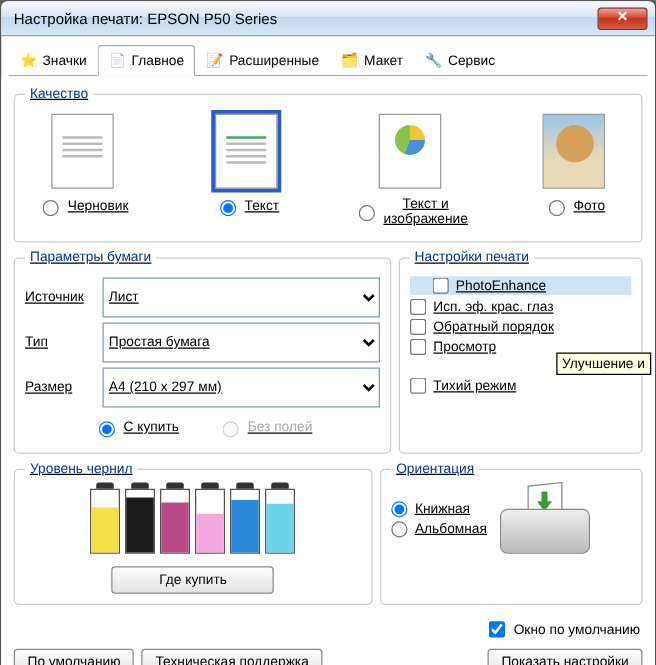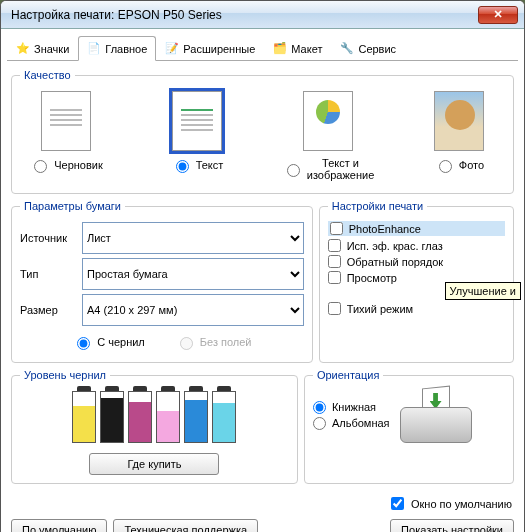--- a/index.html
+++ b/index.html
@@ -6,21 +6,21 @@
 body { margin: 0; background: #5a6b4a; width: 525px; height: 532px; }
 .window { width: 525px; background: #fff; border: 1px solid #555; border-radius: 6px 6px 0 0; overflow: hidden; }
 .titlebar { height: 28px; background: linear-gradient(#f5f9fc,#d9e7f5 45%,#c0d8ee 46%,#d7e6f5); display: flex; align-items: center; padding: 0 6px; border-bottom: 1px solid #8aa; }
 .titlebar .title { flex: 1; color: #000; font-size: 12px; padding-left: 4px; }
 .close-btn { width: 40px; height: 18px; background: linear-gradient(#e9a0a0,#d54a2f 45%,#c0311a 46%,#d85a40); border: 1px solid #8a2a1a; border-radius: 3px; color: #fff; text-align: center; line-height: 14px; font-weight: bold; cursor: pointer; }
 .tabs { display: flex; margin: 6px 6px 0 6px; border-bottom: 1px solid #aaa; height: 26px; }
 .tab { display: flex; align-items: center; gap: 4px; padding: 4px 8px; border: 1px solid transparent; border-bottom: none; cursor: pointer; position: relative; top: 1px; }
 .tab.active { background: #fff; border: 1px solid #aaa; border-bottom: 1px solid #fff; border-radius: 3px 3px 0 0; }
 .tab .ico { width: 14px; height: 14px; display: inline-block; }
 .content { padding: 8px 10px; background: #fff; }
-fieldset { border: 1px solid #ccc; border-radius: 4px; margin: 0 0 6px 0; padding: 6px 8px 8px 8px; }
+fieldset { border: 1px solid #ccc; border-radius: 4px; margin: 0 0 6px 0; padding: 6px 8px 8px 8px; text-decoration: underline; }
 legend { color: #003399; padding: 0 4px; }
 .quality-row { display: flex; justify-content: space-between; align-items: flex-start; padding: 4px 6px; }
 .q-item { text-align: center; width: 80px; }
 .q-thumb { width: 50px; height: 60px; margin: 0 auto 6px auto; background: #fff; border: 1px solid #999; position: relative; }
 .q-thumb.sel { outline: 3px solid #2a5cc9; }
 .q-thumb .bars { position: absolute; top: 14px; left: 8px; right: 8px; }
 .q-thumb .bars div { height: 2px; background: #bbb; margin: 3px 0; }
 .q-thumb.pie::after { content:""; position:absolute; top:8px; left:12px; width:24px; height:24px; border-radius:50%; background: conic-gradient(#f4c430 0 90deg,#4a90d9 90deg 200deg,#8bc34a 200deg 360deg);}
 .q-thumb.photo { background: linear-gradient(#9bc5e8,#e8d9b8 60%); border:1px solid #999;}
 .q-thumb.photo::after{content:"";position:absolute;top:8px;left:10px;width:30px;height:30px;border-radius:50%;background:#d4a05a;}
@@ -148,32 +148,32 @@
           <label>Тип</label>
           <select><option>Простая бумага</option></select>
         </div>
         <div class="form-row">
           <label>Размер</label>
           <select><option>A4 (210 x 297 мм)</option></select>
         </div>
         <div class="form-row" style="justify-content:center;gap:30px;margin-top:8px;">
           <span class="radio-line">
               <input type="radio" name="m" checked="" style="">
-              <span>С чернил</span>
+              <span>С купить</span>
             </span>
           <span class="radio-line" style="color:#aaa;">
               <input type="radio" name="m" disabled="" style="">
               <span>Без полей</span>
             </span>
         </div>
       </fieldset>
 
       <fieldset class="col-right">
         <legend>Настройки печати</legend>
-        <div class="chk" style="background:#cde4f7;padding:1px 2px;">
+        <div class="chk" style="background:#cde4f7;padding:1px 18px;">
             <input type="checkbox" class="pe-chk" style="">
             <span>PhotoEnhance</span>
           </div>
         <div class="chk">
             <input type="checkbox" style="">
             <span>Исп. эф. крас. глаз</span>
           </div>
         <div class="chk">
             <input type="checkbox" style="">
             <span>Обратный порядок</span>

